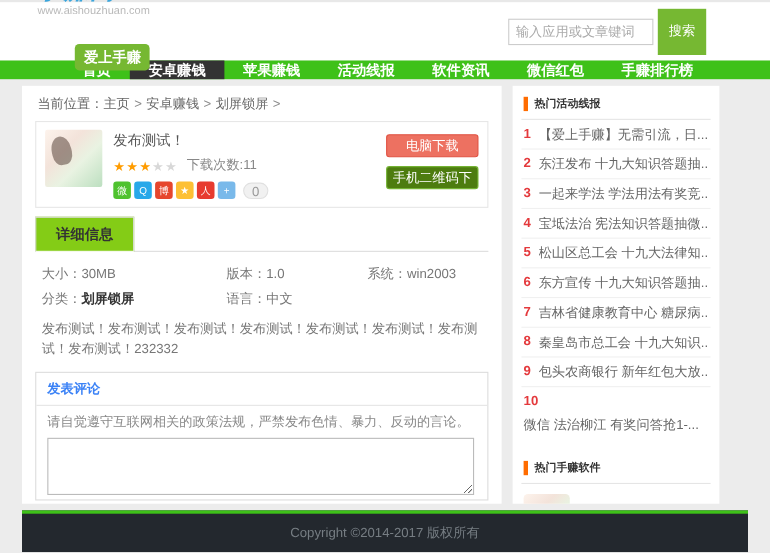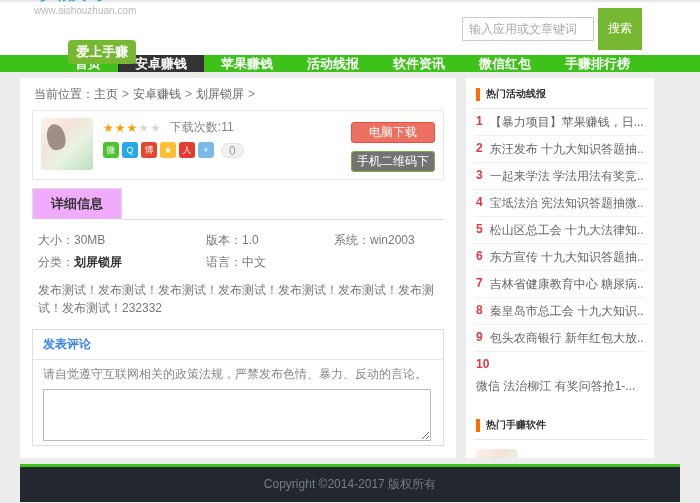--- a/index.html
+++ b/index.html
@@ -48,25 +48,25 @@
   .app-meta { flex:1; padding:1px 10px 0; }
   .app-title { font-size:13px; color:#555; margin-bottom:5px; }
   .app-stats { display:flex; align-items:center; gap:8px; color:#888; margin-bottom:6px; }
   .stars .on { color:#ff9c00; letter-spacing:1px; }
   .stars .off { color:#d8d8d8; letter-spacing:1px; }
   .share-row { display:flex; align-items:center; gap:3px; }
   .share-ic { width:16px; height:16px; border-radius:3px; color:#fff; font-size:9px; line-height:16px; text-align:center; cursor:pointer; overflow:hidden; }
   .share-count { background:#f1f1f1; border:1px solid #e0e0e0; color:#999; border-radius:8px; padding:0 7px; height:15px; line-height:14px; margin-left:4px; }
   .app-actions { width:88px; display:flex; flex-direction:column; gap:8px; align-items:flex-end; padding-top:4px; }
   .btn-pc { background:#ed7161; border:1px solid #e05242; color:#fff; width:84px; height:21px; border-radius:3px; font-size:12px; cursor:pointer; }
-  .btn-qr { background:#737373; border:1px solid #74b233; color:#fff; width:84px; height:21px; border-radius:3px; font-size:12px; cursor:pointer; }
+  .btn-qr { background:#4d7c0f; border:1px solid #74b233; color:#fff; width:84px; height:21px; border-radius:3px; font-size:12px; cursor:pointer; }
 
   
   .tab-strip { margin-top:8px; border-bottom:1px solid #ddd; display:flex; }
-  .tab-active { border:1px solid #ddd; border-bottom:1px solid #fff; margin-bottom:-1px; background:#f0abfc; padding:6px 18px; font-size:13px; font-weight:bold; color:#333; cursor:pointer; }
+  .tab-active { border:1px solid #ddd; border-bottom:1px solid #fff; margin-bottom:-1px; background:#84cc16; padding:6px 18px; font-size:13px; font-weight:bold; color:#333; cursor:pointer; }
 
   
   .detail-grid { padding:12px 6px 4px; display:grid; grid-template-columns:168px 128px auto; row-gap:5px; color:#777; }
   .detail-grid b { color:#333; }
   .app-desc { padding:6px 6px 8px; color:#777; line-height:1.5; }
 
   
   .comment-box { border:1px solid #ddd; margin-top:4px; }
   .comment-title { padding:6px 10px; font-size:12px; font-weight:bold; color:#3b82f6; border-bottom:1px solid #e5e5e5; }
   .comment-notice { padding:6px 10px 4px; color:#888; }
@@ -144,20 +144,21 @@
 
     <div class="left-col">
 
       <div class="breadcrumb">
         <span>当前位置：</span><span><a>主页</a><span class="sep">&gt;</span><a>安卓赚钱</a><span class="sep">&gt;</span><a>划屏锁屏</a><span class="sep">&gt;</span></span>
       </div>
 
       <div class="app-box">
         <div class="app-thumb"></div>
         <div class="app-meta">
+          <div class="app-title">发布测试！</div>
           <div class="app-stats">
             <span class="stars"><span class="on">★★★</span><span class="off">★★</span></span>
             <span>下载次数:11</span>
           </div>
           <div class="share-row">
             <span style="display:flex;gap:3px;">
 
                 <span class="share-ic" style="background: rgb(79, 194, 47);">微</span>
 
                 <span class="share-ic" style="background: rgb(40, 168, 233);">Q</span>
@@ -206,21 +207,21 @@
     <div class="right-col">
 
       <div class="side-header">
         <span class="side-bar-accent"></span>
         <span class="side-title">热门活动线报</span>
       </div>
       <ul class="news-list">
 
           <li class="news-item">
             <span class="news-rank">1</span>
-            <span class="news-text">【暴力项目】苹果赚钱，日...</span>
+            <span class="news-text">【爱上手赚】无需引流，日...</span>
           </li>
 
           <li class="news-item">
             <span class="news-rank">2</span>
             <span class="news-text">东汪发布 十九大知识答题抽...</span>
           </li>
 
           <li class="news-item">
             <span class="news-rank">3</span>
             <span class="news-text">一起来学法 学法用法有奖竞...</span>

